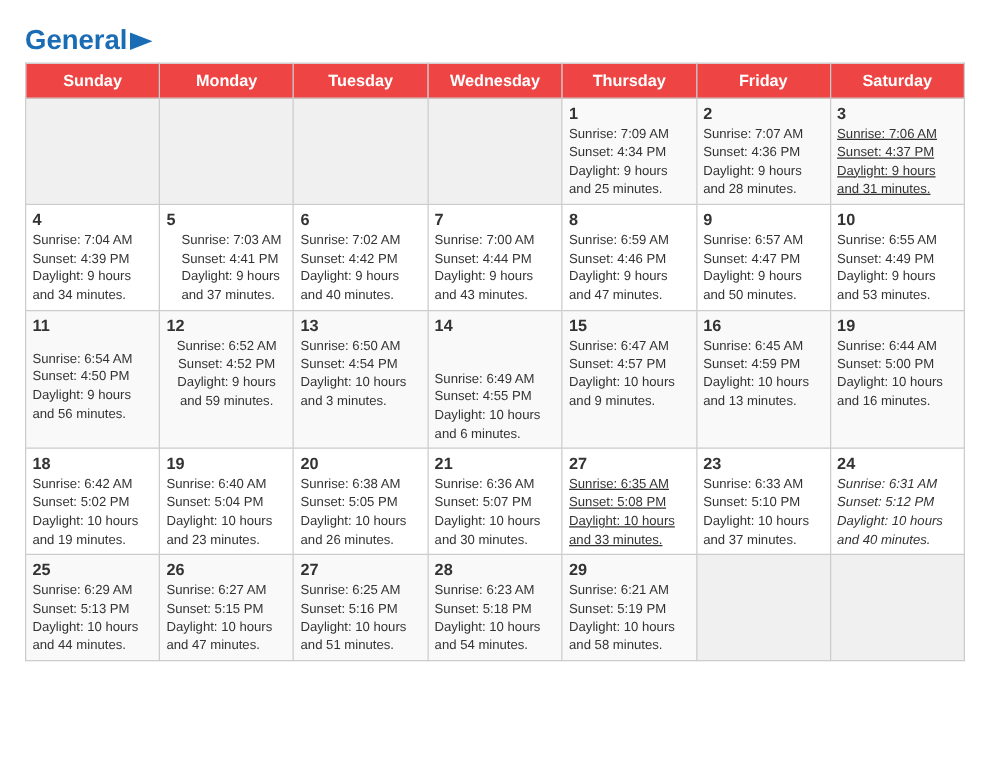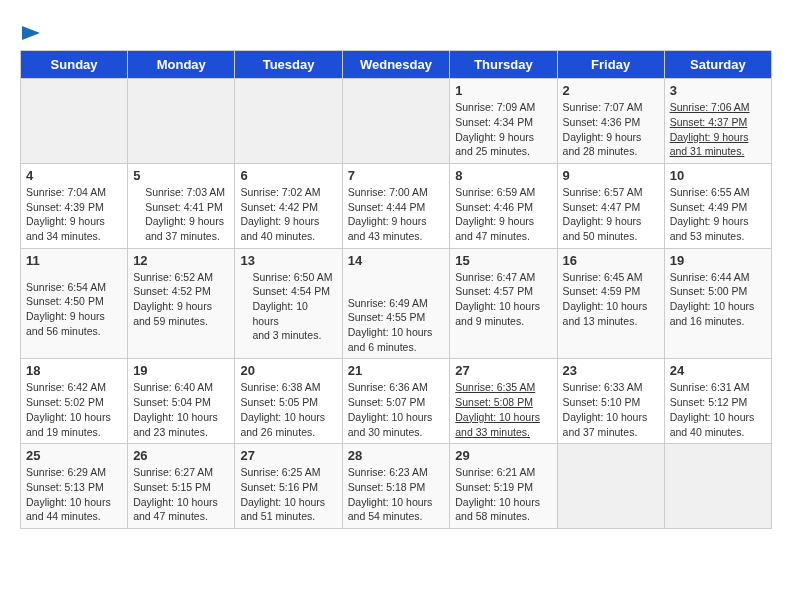--- a/index.html
+++ b/index.html
@@ -38,21 +38,21 @@
     .sub-title {
       font-size: 16px;
       color: #555;
     }
     .calendar {
       width: 100%;
       border-collapse: collapse;
       border: 1px solid #ccc;
     }
     .calendar th {
-      background: #1d4ed8;
+      background: #ef4444;
       color: #fff;
       font-size: 13px;
       font-weight: bold;
       padding: 6px 4px;
       text-align: center;
       border: 1px solid #ccc;
     }
     .calendar td {
       vertical-align: top;
       border: 1px solid #ccc;
@@ -84,21 +84,21 @@
     .empty-cell {
       background: #f0f0f0 !important;
     }
   </style>
 </head>
 <body>
 
 <div class="header">
   <div class="logo">
     <div style="display:flex;align-items:center;">
-      <span class="logo-text"><svg style="width:18px;height:14px;display:inline-block;vertical-align:middle;margin-left:2px;" viewBox="0 0 18 14">
+      <span class="logo-text"><span style="color:#1a6db5">General</span><svg style="width:18px;height:14px;display:inline-block;vertical-align:middle;margin-left:2px;" viewBox="0 0 18 14">
             <polygon points="0,0 18,7 0,14" fill="#1a6db5"></polygon>
           </svg></span>
     </div>
     <div style="font-size:22px;font-weight:bold;color:#1a6db5;margin-top:-4px;"></div>
   </div>
   <div class="title-block">
     <div class="main-title"></div>
     <div class="sub-title"></div>
   </div>
 </div>
@@ -197,28 +197,28 @@
       <tr>
         <td>
           <span class="day-num">11</span>
           <div class="cell-content" style="white-space: pre-line; margin-top: 12px;">Sunrise: 6:54 AM
 Sunset: 4:50 PM
 Daylight: 9 hours
 and 56 minutes.</div>
         </td>
         <td>
           <span class="day-num">12</span>
-          <div class="cell-content" style="white-space: pre-line;">Sunrise: 6:52 AM
+          <div class="cell-content" style="white-space: pre-line; text-align: center;">Sunrise: 6:52 AM
 Sunset: 4:52 PM
 Daylight: 9 hours
 and 59 minutes.</div>
         </td>
         <td>
           <span class="day-num">13</span>
-          <div class="cell-content" style="white-space: pre-line; margin-left: 12px;">Sunrise: 6:50 AM
+          <div class="cell-content" style="white-space: pre-line;">Sunrise: 6:50 AM
 Sunset: 4:54 PM
 Daylight: 10 hours
 and 3 minutes.</div>
         </td>
         <td>
           <span class="day-num">14</span>
           <div class="cell-content" style="white-space: pre-line; margin-top: 28px;">Sunrise: 6:49 AM
 Sunset: 4:55 PM
 Daylight: 10 hours
 and 6 minutes.</div>
@@ -283,21 +283,21 @@
         </td>
         <td>
           <span class="day-num">23</span>
           <div class="cell-content" style="white-space: pre-line;">Sunrise: 6:33 AM
 Sunset: 5:10 PM
 Daylight: 10 hours
 and 37 minutes.</div>
         </td>
         <td>
           <span class="day-num">24</span>
-          <div class="cell-content" style="white-space: pre-line;">Sunrise: 6:31 AM
+          <div class="cell-content" style="white-space: pre-line; font-style: italic;">Sunrise: 6:31 AM
 Sunset: 5:12 PM
 Daylight: 10 hours
 and 40 minutes.</div>
         </td>
       </tr>
       <tr>
         <td>
           <span class="day-num">25</span>
           <div class="cell-content" style="white-space: pre-line;">Sunrise: 6:29 AM
 Sunset: 5:13 PM

